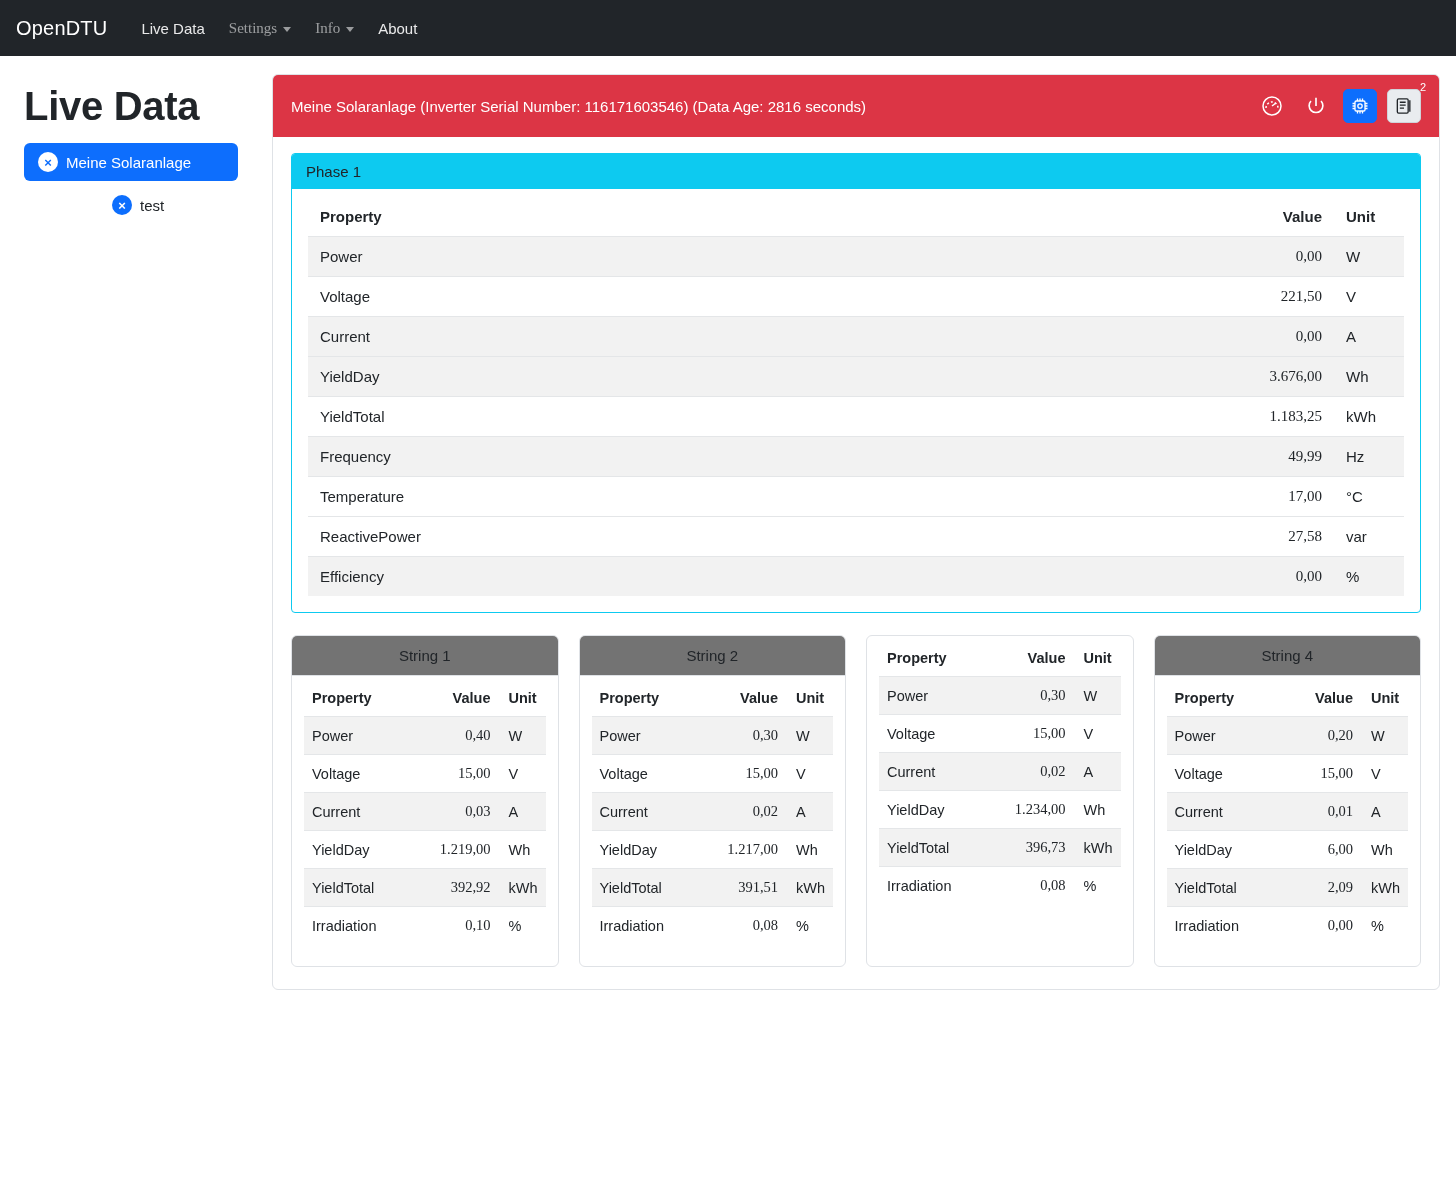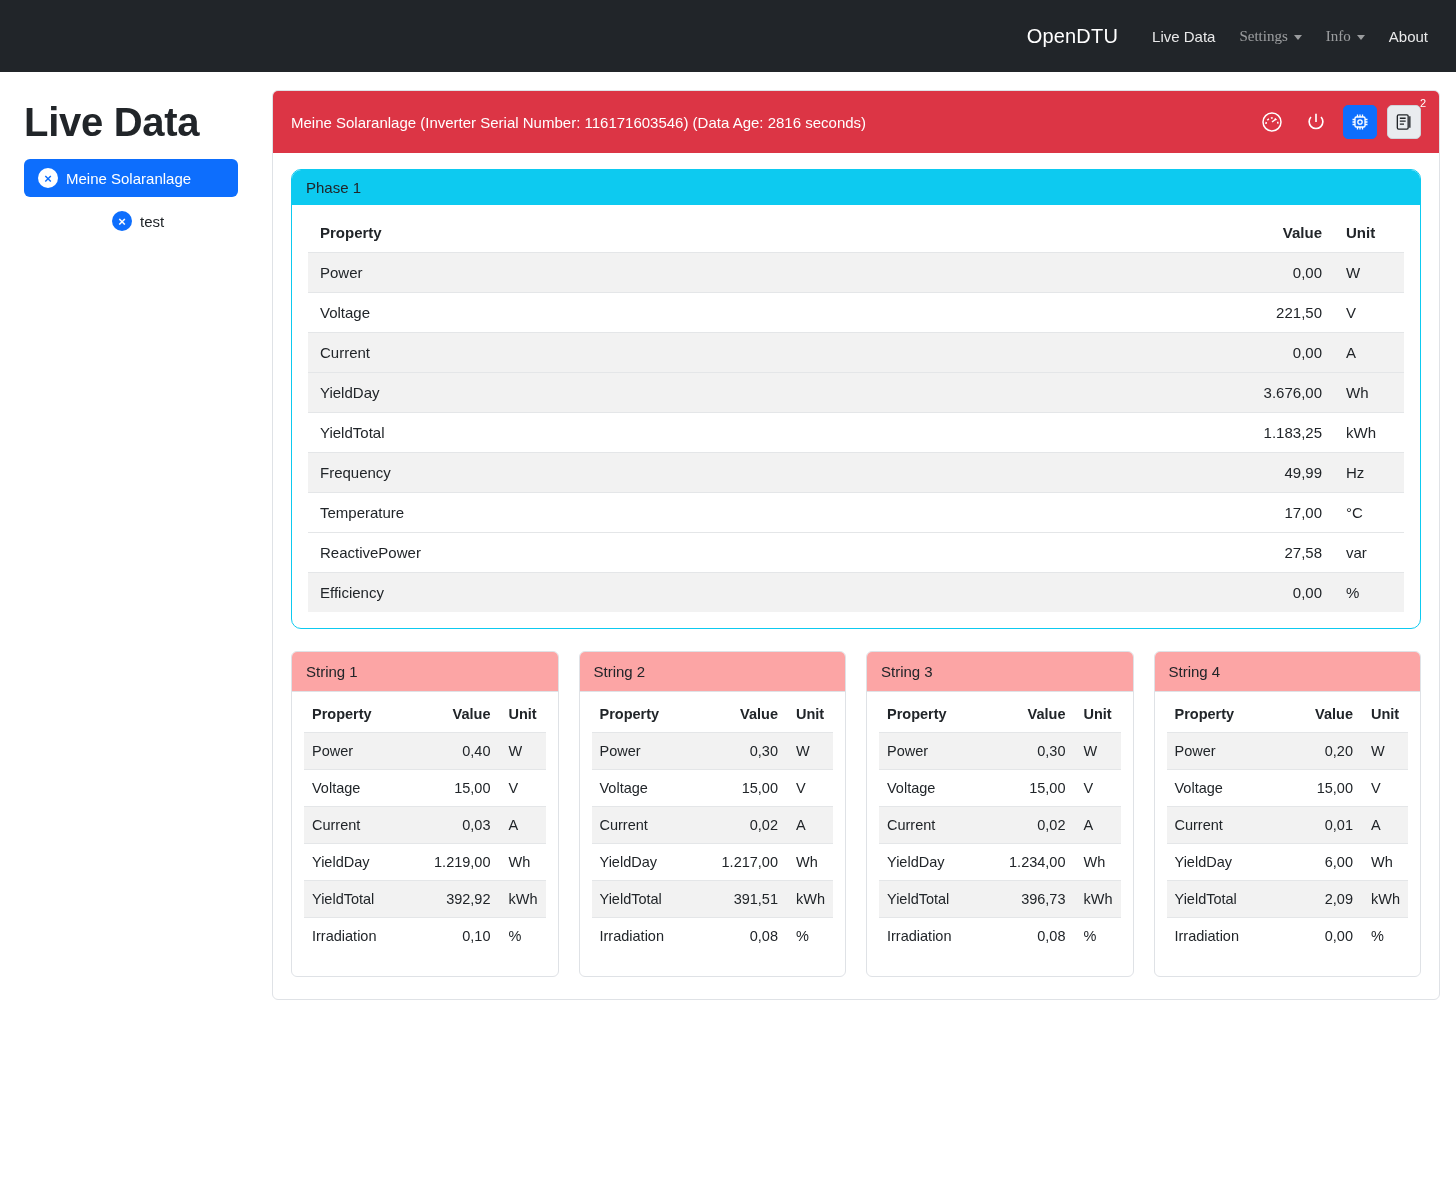--- a/index.html
+++ b/index.html
@@ -7,27 +7,26 @@
     margin: 0; padding: 0;
     width: 1456px;
     background: #ffffff;
     font-family: "Liberation Sans", sans-serif;
     color: #212529;
   }
   body { min-height: 1200px; }
 
   
   .navbar {
-    height: 72px;
+    height: 56px;
     background: #212529;
     display: flex;
     align-items: center;
     padding: 0 16px;
     gap: 0;
-    justify-content: flex-end;
   }
   .navbar-brand {
     color: #ffffff;
     font-size: 20px;
     margin-right: 22px;
     letter-spacing: .2px;
     cursor: pointer;
   }
   .nav-link {
     color: rgba(255,255,255,.9);
@@ -156,21 +155,21 @@
     font-size: 11px;
     color: #ffffff;
   }
   .card-body-area {
     padding: 16px 18px 22px 18px;
   }
 
   
   .panel {
     border: 1px solid #0dcaf0;
-    border-radius: 10px;
+    border-radius: 4px;
     overflow: hidden;
     background: #fff;
   }
   .panel-head {
     background: #0dcaf0;
     color: #212529;
     padding: 9px 14px;
     font-size: 15px;
   }
   table.tbl {
@@ -181,43 +180,44 @@
   table.tbl th, table.tbl td {
     padding: 11px 12px;
     border-top: 1px solid #e4e6e8;
   }
   table.tbl thead th { border-top: none; }
   .panel-inner { padding: 8px 16px 16px 16px; }
   .th-prop { text-align: left; }
   .th-val { text-align: right; width: 110px; }
   .th-unit { text-align: left; width: 70px; padding-left: 12px !important; }
   td.prop { font-weight: normal; text-align: left; }
-  td.val { text-align: right; }
+  td.val { text-align: right; font-family: Liberation Serif, serif; }
   td.unit { text-align: left; padding-left: 12px !important; }
   tr.striped { background: #f2f2f2; }
 
   
   .strings-row {
     display: flex;
     gap: 20px;
     margin-top: 22px;
   }
   .string-card {
     flex: 1 1 0;
     border: 1px solid #dfe2e6;
     border-radius: 6px;
     background: #fff;
     overflow: hidden;
     padding-bottom: 22px;
   }
   .string-head {
-    background: #fca5a5;
+    background: #737373;
     border-bottom: 1px solid #dfe2e6;
     padding: 11px 14px;
     font-size: 15px;
+    text-align: center;
   }
   .string-inner { padding: 4px 12px 0 12px; }
   table.stbl {
     width: 100%;
     border-collapse: collapse;
     font-size: 14.5px;
   }
   table.stbl th, table.stbl td {
     padding: 10px 8px;
     border-top: 1px solid #e4e6e8;
@@ -457,21 +457,20 @@
                     <td class="prop">Irradiation</td>
                     <td class="val">0,08</td>
                     <td class="unit">%</td>
                   </tr>
                 </tbody>
               </table>
             </div>
           </div>
 
           <div class="string-card">
-            <div class="string-head">String 3</div>
             <div class="string-inner">
               <table class="stbl">
                 <thead>
                   <tr>
                     <th class="th-prop">Property</th>
                     <th class="th-val">Value</th>
                     <th class="th-unit">Unit</th>
                   </tr>
                 </thead>
                 <tbody>

